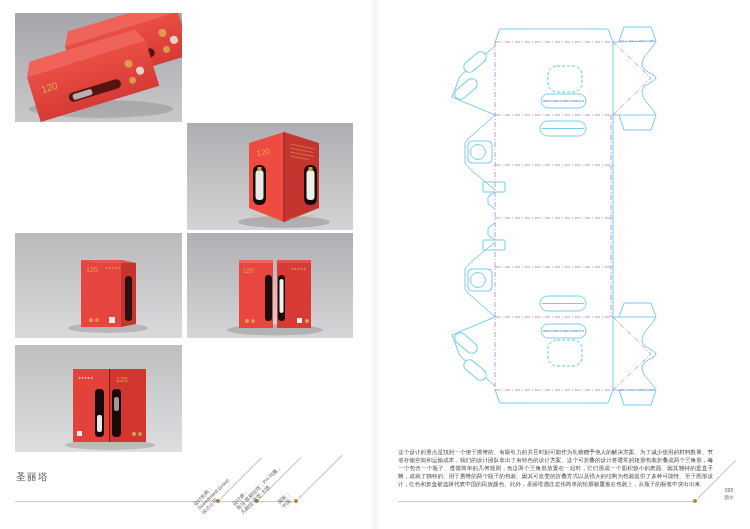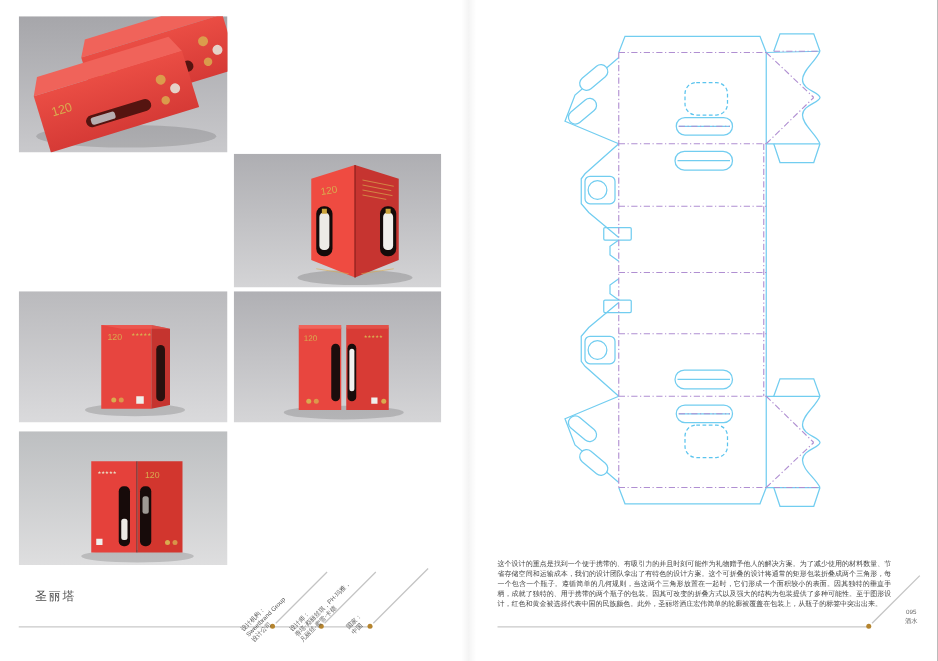--- a/index.html
+++ b/index.html
@@ -3,21 +3,21 @@
 <meta charset="utf-8">
 <style>
   html,body{margin:0;padding:0;background:#888;}
   #spread{
     position:relative;width:750px;height:529px;background:#ffffff;
     font-family:"Liberation Sans","DejaVu Sans",sans-serif;overflow:hidden;
   }
   #gutter{position:absolute;left:369px;top:0;width:12px;height:529px;
     background:linear-gradient(90deg,rgba(0,0,0,0) 0%,rgba(0,0,0,.045) 50%,rgba(0,0,0,0) 100%);}
   .photo{position:absolute;display:block;}
-  #title{position:absolute;left:28px;top:471px;font-size:9.5px;letter-spacing:1.5px;color:#4f4f4f;}
+  #title{position:absolute;left:16px;top:471px;font-size:9.5px;letter-spacing:1.5px;color:#4f4f4f;}
   .rule{position:absolute;height:1px;background:#c9c9c9;}
   .gold-dot{position:absolute;width:4px;height:4px;border-radius:50%;background:#b5842e;}
   .diag{position:absolute;width:58px;height:1px;background:#c4c4c4;
     transform:rotate(-45deg);transform-origin:left bottom;}
   .credit{position:absolute;color:#5a5a5a;font-size:5px;line-height:6.2px;white-space:nowrap;
     transform:rotate(-45deg);transform-origin:left bottom;}
   #description{position:absolute;left:398px;top:448px;width:315px;font-size:5.6px;line-height:8px;
     color:#454545;text-align:justify;}
   #page-label{position:absolute;left:724px;top:487px;font-size:5px;line-height:6.5px;color:#666;text-align:center;}
   svg text{font-family:"Liberation Sans","DejaVu Sans",sans-serif;}

